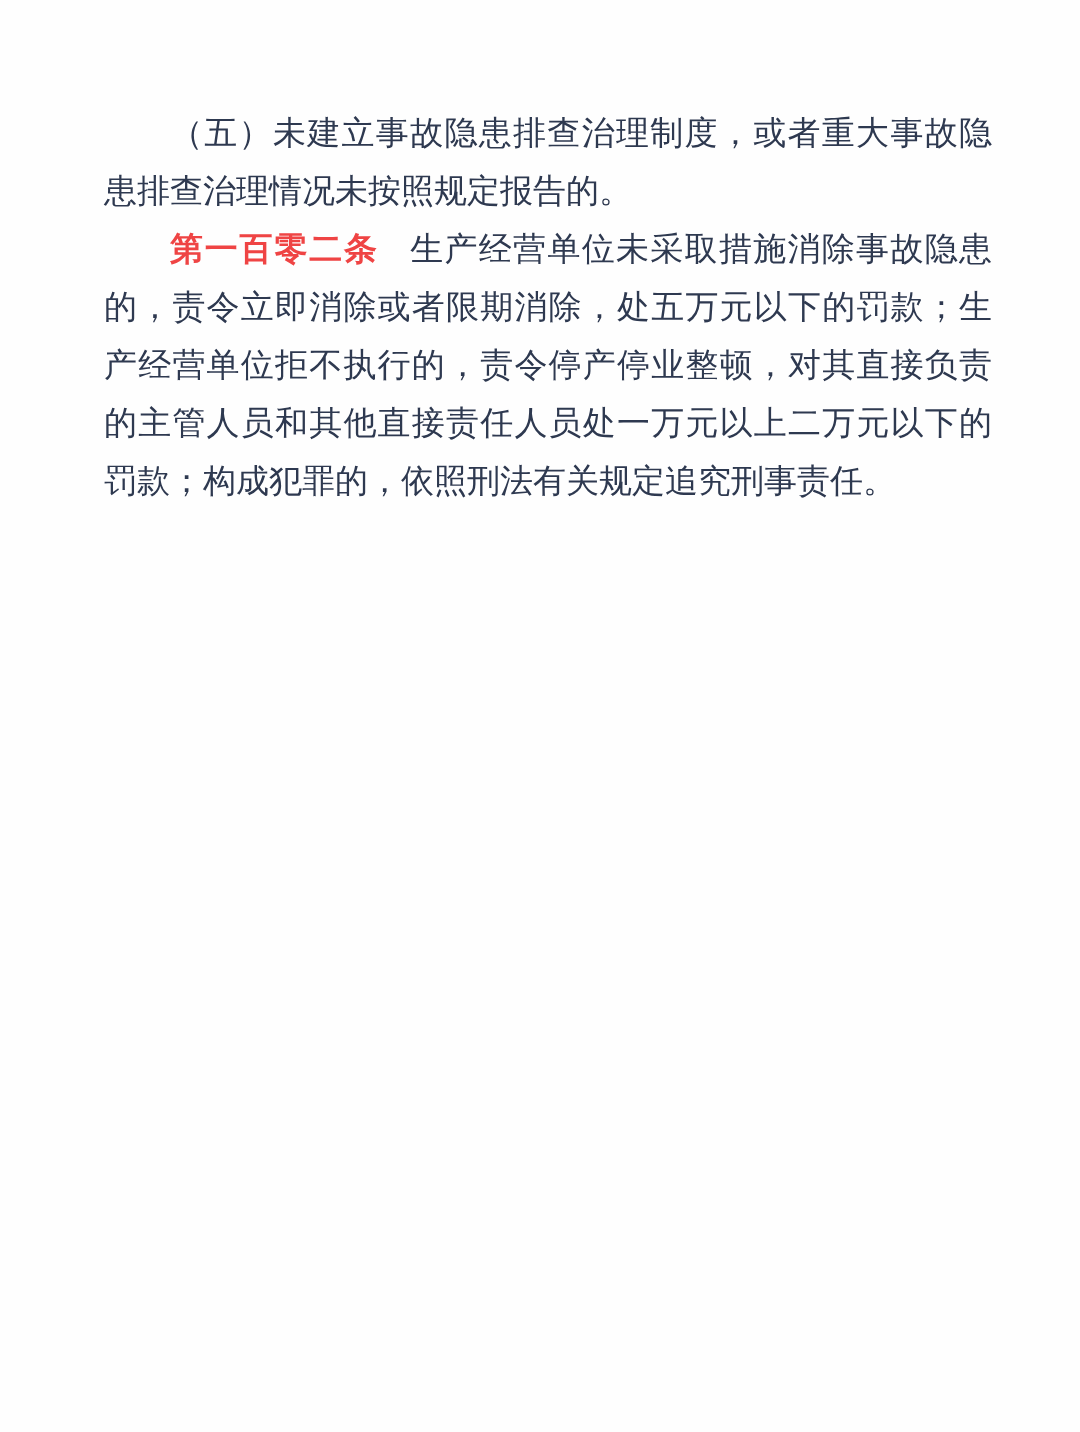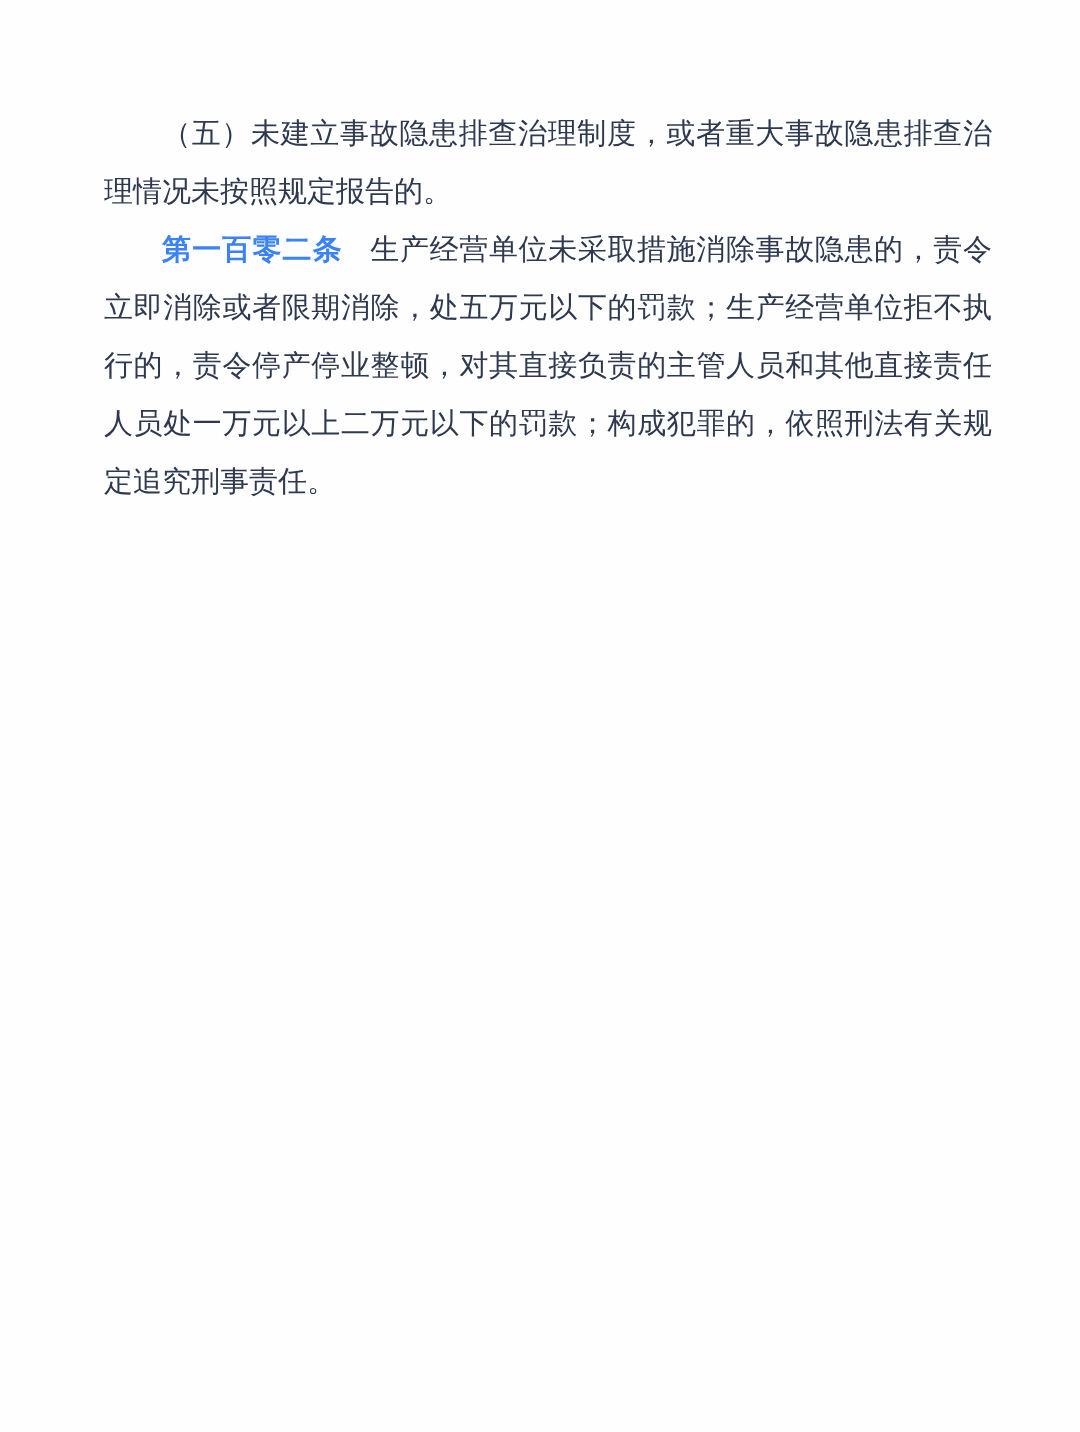--- a/index.html
+++ b/index.html
@@ -13,33 +13,33 @@
     overflow: hidden;
   }
   .page {
     box-sizing: border-box;
     width: 1080px;
     height: 1432px;
     padding: 104px 88px 0 104px;
     background: #fefefe;
     font-family: "Liberation Serif", "DejaVu Serif", serif;
     color: #2e3950;
-    font-size: 29px;
+    font-size: 33px;
     line-height: 58px;
     text-align: justify;
   }
   .para {
     margin: 0;
     text-indent: 2em;
     word-break: break-all;
   }
   .article-label {
     font-family: "Liberation Sans", "DejaVu Sans", sans-serif;
     font-weight: bold;
-    color: #3b82f6;
+    color: #ef4444;
     margin-right: 0.95em;
     letter-spacing: 0.5px;
   }
   .para-text {
     color: #2e3950;
   }
 </style>
 </head>
 <body>
 

